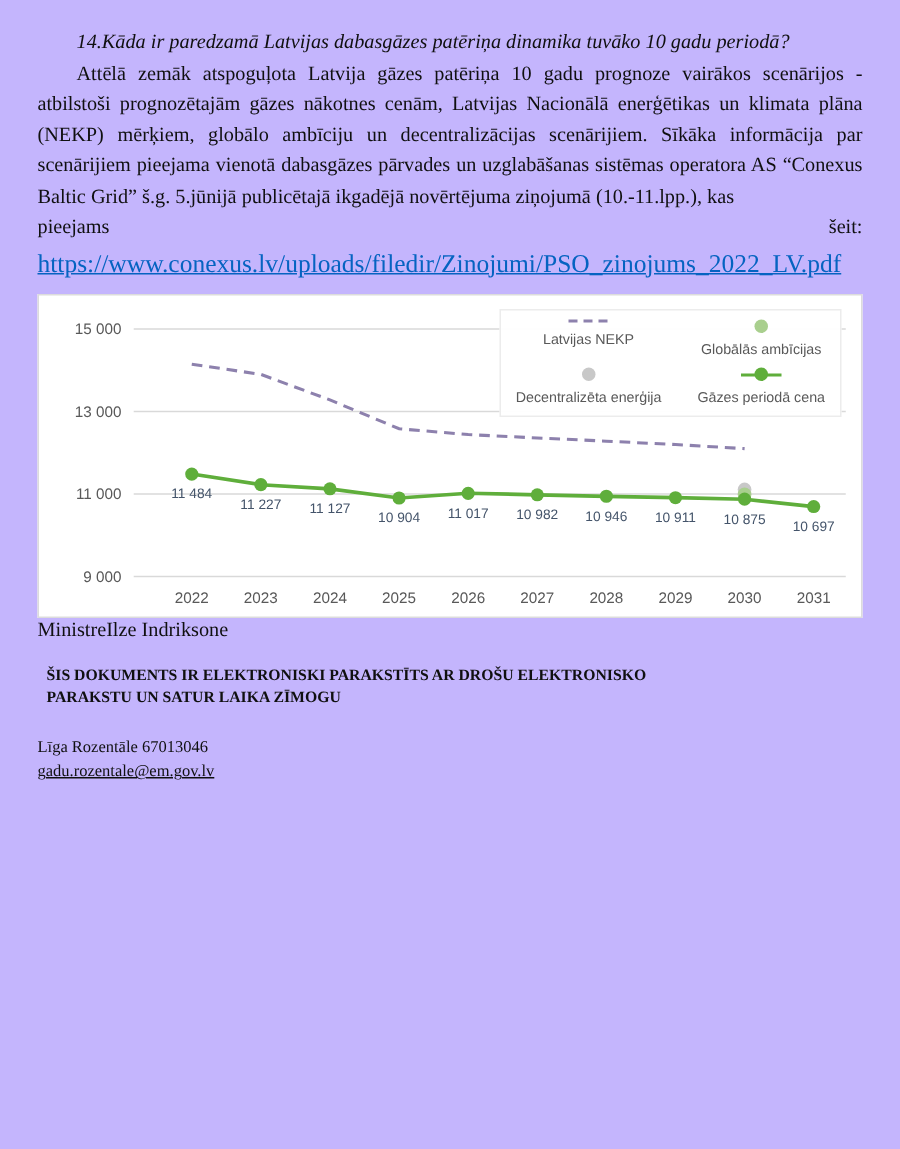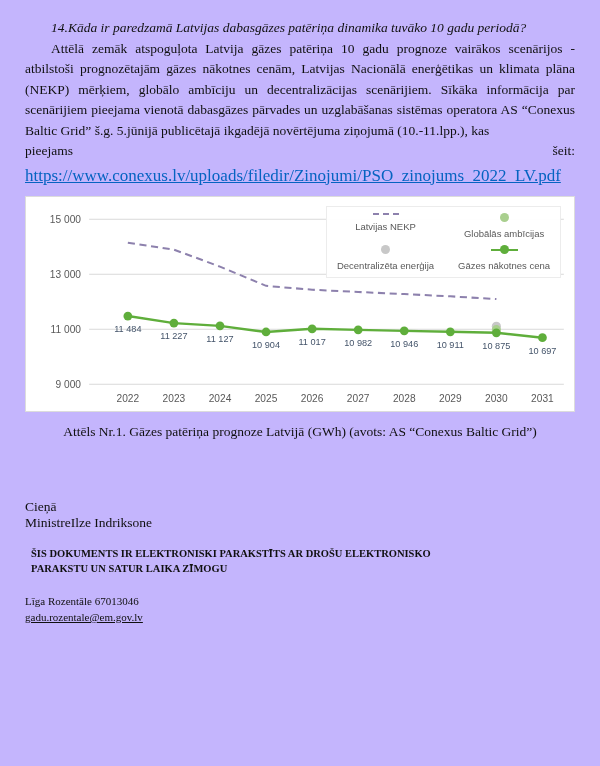--- a/index.html
+++ b/index.html
@@ -64,21 +64,21 @@
       <div class="legend-item">
         <span class="sw-dot dot-globalas"></span>
         <span>Globālās ambīcijas</span>
       </div>
       <div class="legend-item">
         <span class="sw-dot dot-decentralizeta"></span>
         <span>Decentralizēta enerģija</span>
       </div>
       <div class="legend-item">
         <span class="sw-line"></span>
-        <span>Gāzes nākotnes cena</span>
+        <span>Gāzes periodā cena</span>
       </div>
     </div>
     <svg id="chart-svg" class="chart-svg" viewBox="0 0 534 205">
         <line x1="60" y1="18" x2="526" y2="18" stroke="#d9d9d9" stroke-width="1"></line>
         <text class="tick" x="52" y="21.5" text-anchor="end">15 000</text>
         <line x1="60" y1="72" x2="526" y2="72" stroke="#d9d9d9" stroke-width="1"></line>
         <text class="tick" x="52" y="75.5" text-anchor="end">13 000</text>
         <line x1="60" y1="126" x2="526" y2="126" stroke="#d9d9d9" stroke-width="1"></line>
         <text class="tick" x="52" y="129.5" text-anchor="end">11 000</text>
         <line x1="60" y1="180" x2="526" y2="180" stroke="#d9d9d9" stroke-width="1"></line>
@@ -113,23 +113,21 @@
         <text class="dlabel" x="233.66666666666666" y="144.59199999999998" text-anchor="middle">10 904</text>
         <text class="dlabel" x="278.8888888888889" y="141.541" text-anchor="middle">11 017</text>
         <text class="dlabel" x="324.1111111111111" y="142.486" text-anchor="middle">10 982</text>
         <text class="dlabel" x="369.3333333333333" y="143.458" text-anchor="middle">10 946</text>
         <text class="dlabel" x="414.55555555555554" y="144.40300000000002" text-anchor="middle">10 911</text>
         <text class="dlabel" x="459.77777777777777" y="145.375" text-anchor="middle">10 875</text>
         <text class="dlabel" x="505" y="150.18099999999998" text-anchor="middle">10 697</text>
       </svg>
   </div>
 
-  <div class="caption">Attēls Nr.1. Gāzes patēriņa prognoze Latvijā (GWh) (avots: AS “Conexus Baltic Grid”)</div>
 
-  <div class="closing">Cieņā</div>
 
   <div class="signer-row">
     <span>Ministre</span>
     <span>Ilze Indriksone</span>
   </div>
 
   <div class="esign">ŠIS DOKUMENTS IR ELEKTRONISKI PARAKSTĪTS AR DROŠU ELEKTRONISKO PARAKSTU UN SATUR LAIKA ZĪMOGU</div>
 
   <div class="contact">
     <div>Līga Rozentāle 67013046</div>

